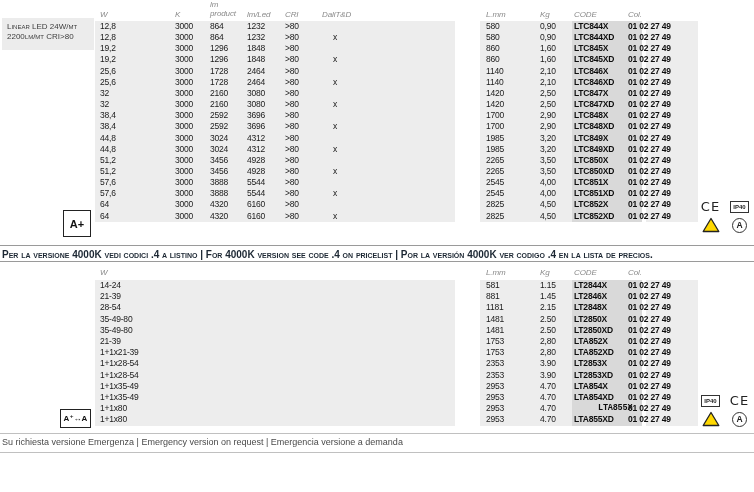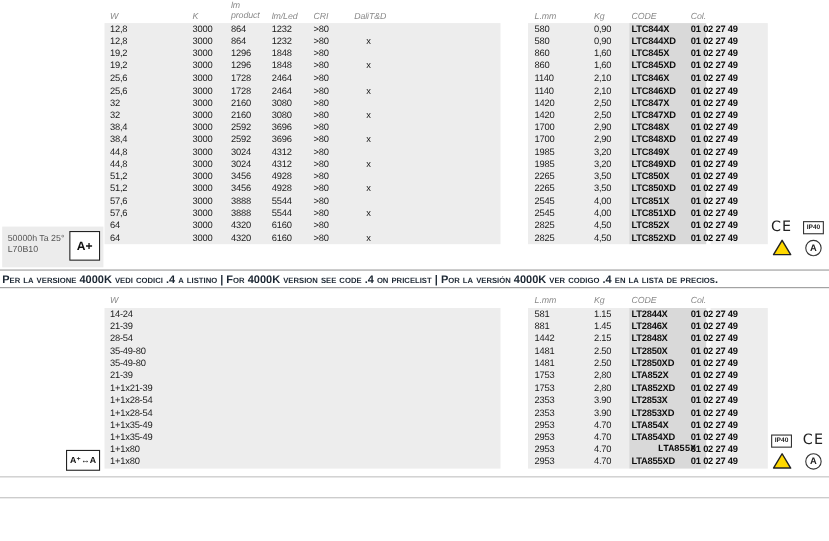--- a/index.html
+++ b/index.html
@@ -44,20 +44,24 @@
 
 <div class="page">
 
   <div class="sec" style="top:0;height:245px;">
 
     <div class="band light" style="left:95px;top:21px;width:360px;height:201px;"></div>
     <div class="band light" style="left:480px;top:21px;width:92px;height:201px;"></div>
     <div class="band dark" style="left:572px;top:21px;width:70px;height:201px;"></div>
     <div class="band light" style="left:646px;top:21px;width:52px;height:201px;"></div>
 
+    <div class="leftbox" style="top:18px;height:32px;">
+      <span>Linear LED 24W/mt</span>
+      <span class="l2">2200lm/mt CRI&gt;80</span>
+    </div>
 
     <span class="hdr" style="left:100px;top:10px;">W</span>
     <span class="hdr" style="left:175px;top:10px;">K</span>
     <span class="hdr two" style="left:210px;top:1px;">lm
 product</span>
     <span class="hdr" style="left:247px;top:10px;">lm/Led</span>
     <span class="hdr" style="left:285px;top:10px;">CRI</span>
     <span class="hdr" style="left:322px;top:10px;">DaliT&amp;D</span>
     <span class="hdr" style="left:486px;top:10px;">L.mm</span>
     <span class="hdr" style="left:540px;top:10px;">Kg</span>
@@ -276,24 +280,20 @@
           <span class="tcell" style="left: 247px; width: 34px;">6160</span>
           <span class="tcell" style="left: 285px; width: 24px;">&gt;80</span>
           <span class="tcell" style="left: 322px; width: 26px; text-align: center;">x</span>
           <span class="tcell" style="left: 486px; width: 40px;">2825</span>
           <span class="tcell" style="left: 540px; width: 28px;">4,50</span>
           <span class="tcell bold" style="left: 574px; width: 52px;">LTC852XD</span>
           <span class="tcell bold" style="left: 628px; width: 62px;">01 02 27 49</span>
         </div>
       </div>
 
-    <div class="plainbox lifetime" style="top:206px;height:37px;">
-      <span>50000h Ta 25°</span><br>
-      <span>L70B10</span>
-    </div>
     <div class="energy-badge" style="left:63px;top:210px;width:26px;height:25px;font-size:11px;">A+</div>
 
     <div class="iconset" style="left:698px;top:199px;">
       <span class="ce">CE</span>
       <span class="ipbadge">IP40</span>
       <svg class="tri" width="18" height="16" viewBox="0 0 18 16">
         <path d="M9 1.5 L16.8 14.5 L1.2 14.5 Z" fill="#ffd800" stroke="#222" stroke-width="1.3" stroke-linejoin="round"></path>
       </svg>
       <span class="circleA">A</span>
     </div>
@@ -326,21 +326,21 @@
         </div>
         <div class="trow" style="top: 11.2px;">
           <span class="tcell" style="left: 100px; width: 70px;">21-39</span>
           <span class="tcell" style="left: 486px; width: 40px;">881</span>
           <span class="tcell" style="left: 540px; width: 28px;">1.45</span>
           <span class="tcell bold" style="left: 574px; width: 52px;">LT2846X</span>
           <span class="tcell bold" style="left: 628px; width: 62px;">01 02 27 49</span>
         </div>
         <div class="trow" style="top: 22.4px;">
           <span class="tcell" style="left: 100px; width: 70px;">28-54</span>
-          <span class="tcell" style="left: 486px; width: 40px;">1442</span>
+          <span class="tcell" style="left: 486px; width: 40px;">1181</span>
           <span class="tcell" style="left: 540px; width: 28px;">2.15</span>
           <span class="tcell bold" style="left: 574px; width: 52px;">LT2848X</span>
           <span class="tcell bold" style="left: 628px; width: 62px;">01 02 27 49</span>
         </div>
         <div class="trow" style="top: 33.6px;">
           <span class="tcell" style="left: 100px; width: 70px;">35-49-80</span>
           <span class="tcell" style="left: 486px; width: 40px;">1481</span>
           <span class="tcell" style="left: 540px; width: 28px;">2.50</span>
           <span class="tcell bold" style="left: 574px; width: 52px;">LT2850X</span>
           <span class="tcell bold" style="left: 628px; width: 62px;">01 02 27 49</span>
@@ -414,16 +414,17 @@
       <span class="ipbadge">IP40</span>
       <span class="ce">CE</span>
       <svg class="tri" width="18" height="16" viewBox="0 0 18 16">
         <path d="M9 1.5 L16.8 14.5 L1.2 14.5 Z" fill="#ffd800" stroke="#222" stroke-width="1.3" stroke-linejoin="round"></path>
       </svg>
       <span class="circleA">A</span>
     </div>
   </div>
 
   <div class="hairline" style="top:433px;"></div>
+  <div class="emergency" style="top:437px;">Su richiesta versione Emergenza | Emergency version on request | Emergencia versione a demanda</div>
   <div class="hairline" style="top:452px;"></div>
 
 
 </div>
 
 </body></html>

